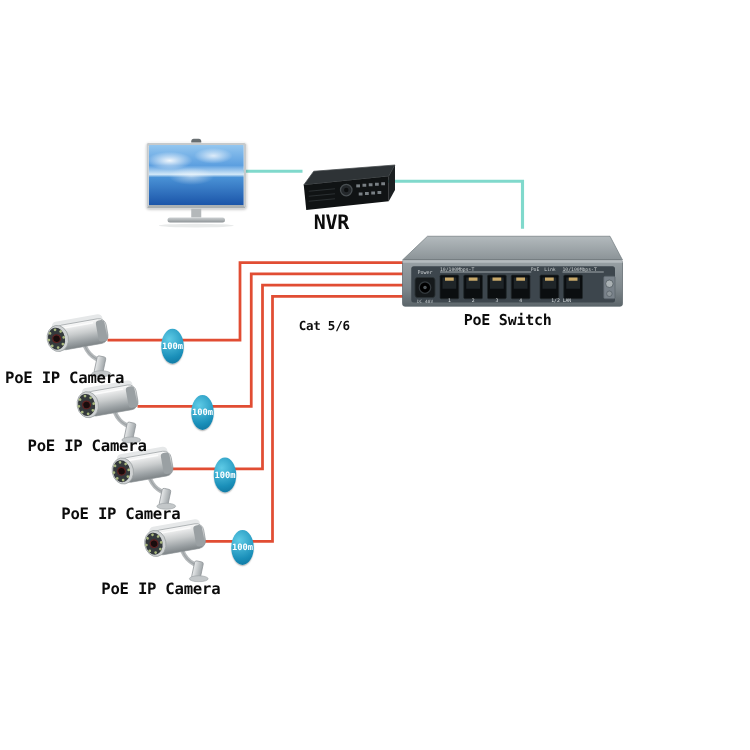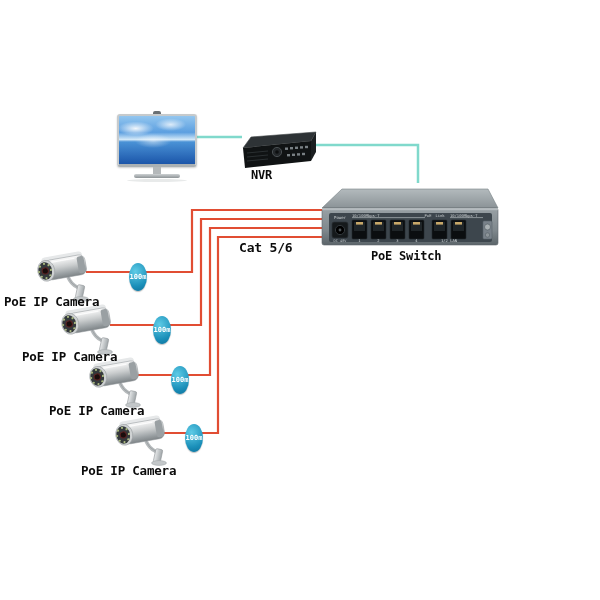--- a/index.html
+++ b/index.html
@@ -7,22 +7,22 @@
     position:relative;width:600px;height:600px;background:#ffffff;overflow:hidden;
     font-family:"DejaVu Sans Mono","Liberation Mono",monospace;
   }
   .abs{position:absolute;}
   svg{display:block;}
   .cables{position:absolute;left:0;top:0;z-index:1;}
   .lbl{
     position:absolute;z-index:6;color:#0c0c0c;font-weight:bold;white-space:nowrap;
     letter-spacing:-0.2px;
   }
-  .lbl-nvr{left:251px;top:168px;font-size:12px;}
-  .lbl-cat{left:239px;top:240px;font-size:13px;}
+  .lbl-nvr{left:251px;top:168px;font-size:16px;}
+  .lbl-cat{left:239px;top:256px;font-size:10px;}
   .lbl-switch{left:371px;top:249px;font-size:12px;text-align:center;}
   .lbl-cam1{left:4px;top:294px;font-size:12.5px;}
   .lbl-cam2{left:22px;top:349px;font-size:12.5px;}
   .lbl-cam3{left:49px;top:403px;font-size:12.5px;}
   .lbl-cam4{left:81px;top:463px;font-size:12.5px;}
   .badge{
     position:absolute;z-index:4;width:18px;height:28px;border-radius:50%;
     background:radial-gradient(circle at 35% 30%,#5ecbe6,#1a8fb9 65%,#0d6f99);
     color:#fff;font-size:7px;font-weight:bold;
     display:flex;align-items:center;justify-content:center;

